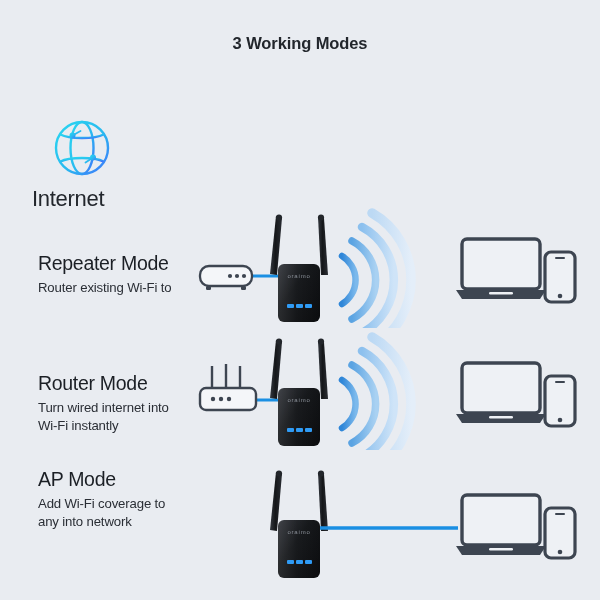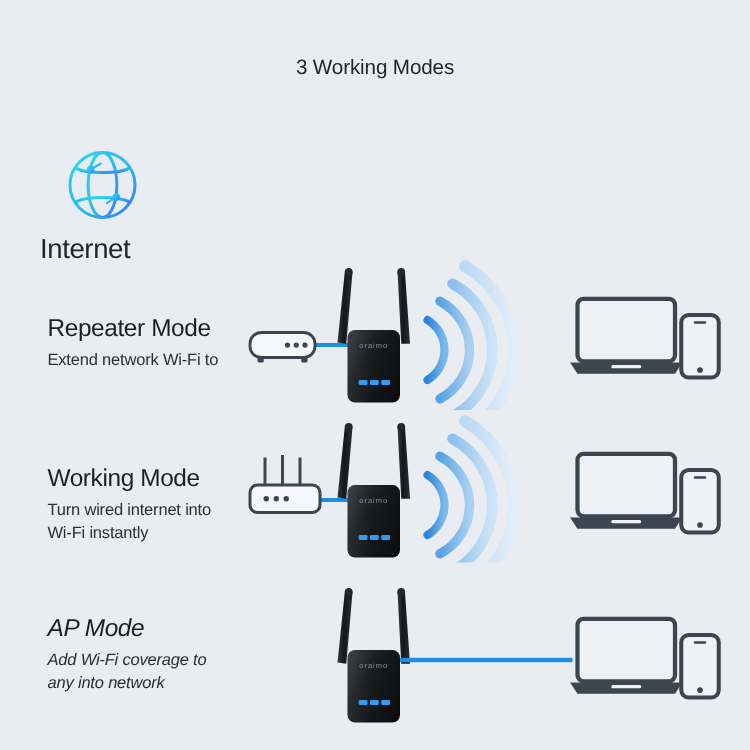--- a/index.html
+++ b/index.html
@@ -30,23 +30,22 @@
     text-align: center;
   }
   .title {
     font-size: 30px;
     font-weight: bold;
     letter-spacing: -0.4px;
     color: #15181d;
     line-height: 1.1;
   }
   .subtitle {
-    margin-top: 11px;
     font-size: 16.5px;
-    font-weight: 400;
+    font-weight: 700;
     color: #22262c;
     letter-spacing: -0.1px;
   }
 
   
   .internet-block {
     position: absolute;
     left: 32px;
     top: 116px;
     width: 160px;
@@ -65,21 +64,21 @@
   }
 
   
   .mode-text {
     position: absolute;
     left: 38px;
     width: 190px;
   }
   .mode-text.repeater { top: 252px; }
   .mode-text.router   { top: 372px; }
-  .mode-text.ap       { top: 492px; font-style: italic; }
+  .mode-text.ap       { top: 468px; }
 
   .mode-title {
     font-size: 19.5px;
     font-weight: 500;
     color: #1b1f25;
     letter-spacing: -0.3px;
     line-height: 1.15;
   }
   .mode-desc {
     margin-top: 5px;
@@ -139,26 +138,26 @@
           <path d="M43 41.5 L35.5 46.5"></path>
         </g>
       </svg>
     </div>
     <div class="internet-label">Internet</div>
   </div>
 
   <div class="mode-text repeater">
     <div class="mode-title">Repeater Mode</div>
     <div class="mode-desc">
-      <span>Extend network Wi-Fi to</span><br>
+      <span>Router existing Wi-Fi to</span><br>
     </div>
   </div>
 
   <div class="mode-text router">
-    <div class="mode-title">Working Mode</div>
+    <div class="mode-title">Router Mode</div>
     <div class="mode-desc">
       <span>Turn wired internet into</span><br>
       <span>Wi-Fi instantly</span>
     </div>
   </div>
 
   <div class="mode-text ap">
     <div class="mode-title">AP Mode</div>
     <div class="mode-desc">
       <span>Add Wi-Fi coverage to</span><br>

